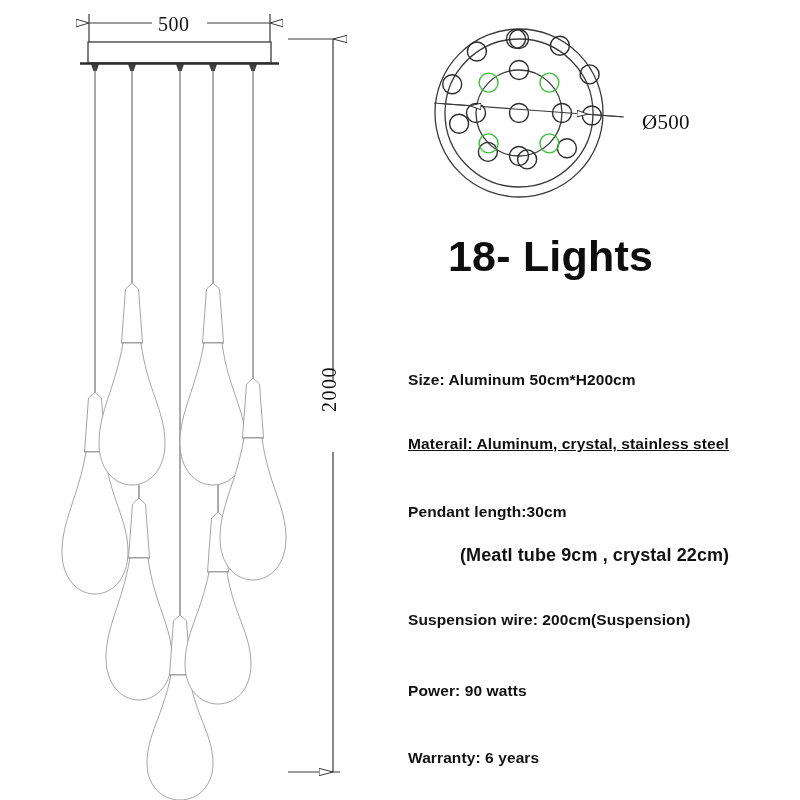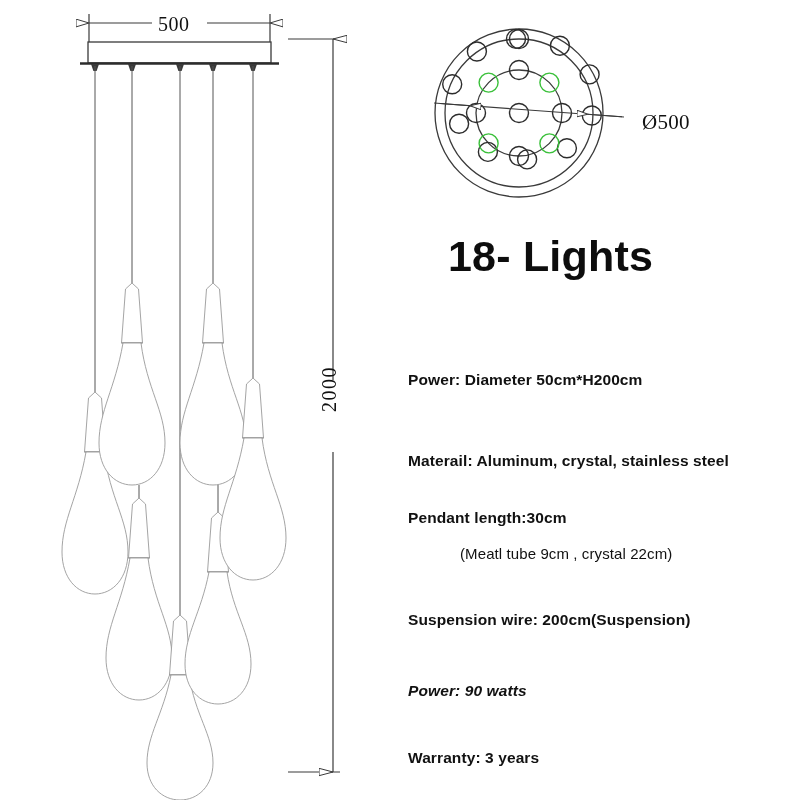--- a/index.html
+++ b/index.html
@@ -50,22 +50,22 @@
     position: absolute;
     left: 0;
     font-size: 15.5px;
     font-weight: bold;
     color: #111111;
     white-space: nowrap;
     letter-spacing: 0.1px;
   }
   .spec-sub {
     position: absolute;
-    font-size: 15px;
-    font-weight: normal;
+    font-size: 18px;
+    font-weight: bold;
     color: #111111;
     white-space: nowrap;
     letter-spacing: 0.1px;
   }
   .dim-text {
     position: absolute;
     font-family: "Liberation Serif", serif;
     color: #111111;
     white-space: nowrap;
   }
@@ -238,22 +238,22 @@
 
   <div class="dim-text" id="dim-500-label">500</div>
 
   <div class="dim-text" id="dim-2000-label">2000</div>
 
   <div class="dim-text" id="dia-500-label">Ø500</div>
 
   <div class="lights-heading">18- Lights</div>
 
   <div class="spec-panel">
-    <div class="spec-line" style="top: 143px;">Power: Diameter 50cm*H200cm</div>
-    <div class="spec-line" style="top: 224px;">Materail: Aluminum, crystal, stainless steel</div>
-    <div class="spec-line" style="top: 281px;">Pendant length:30cm</div>
+    <div class="spec-line" style="top: 143px;">Size: Aluminum 50cm*H200cm</div>
+    <div class="spec-line" style="top: 207px; text-decoration: underline;">Materail: Aluminum, crystal, stainless steel</div>
+    <div class="spec-line" style="top: 275px;">Pendant length:30cm</div>
     <div class="spec-sub" style="top: 317px; left: 52px;">(Meatl tube 9cm  , crystal 22cm)</div>
     <div class="spec-line" style="top: 383px;">Suspension wire: 200cm(Suspension)</div>
-    <div class="spec-line" style="top: 454px; font-style: italic;">Power: 90 watts</div>
-    <div class="spec-line" style="top: 521px;">Warranty: 3 years</div>
+    <div class="spec-line" style="top: 454px;">Power: 90 watts</div>
+    <div class="spec-line" style="top: 521px;">Warranty: 6 years</div>
   </div>
 
 </div>
 
 </body></html>

